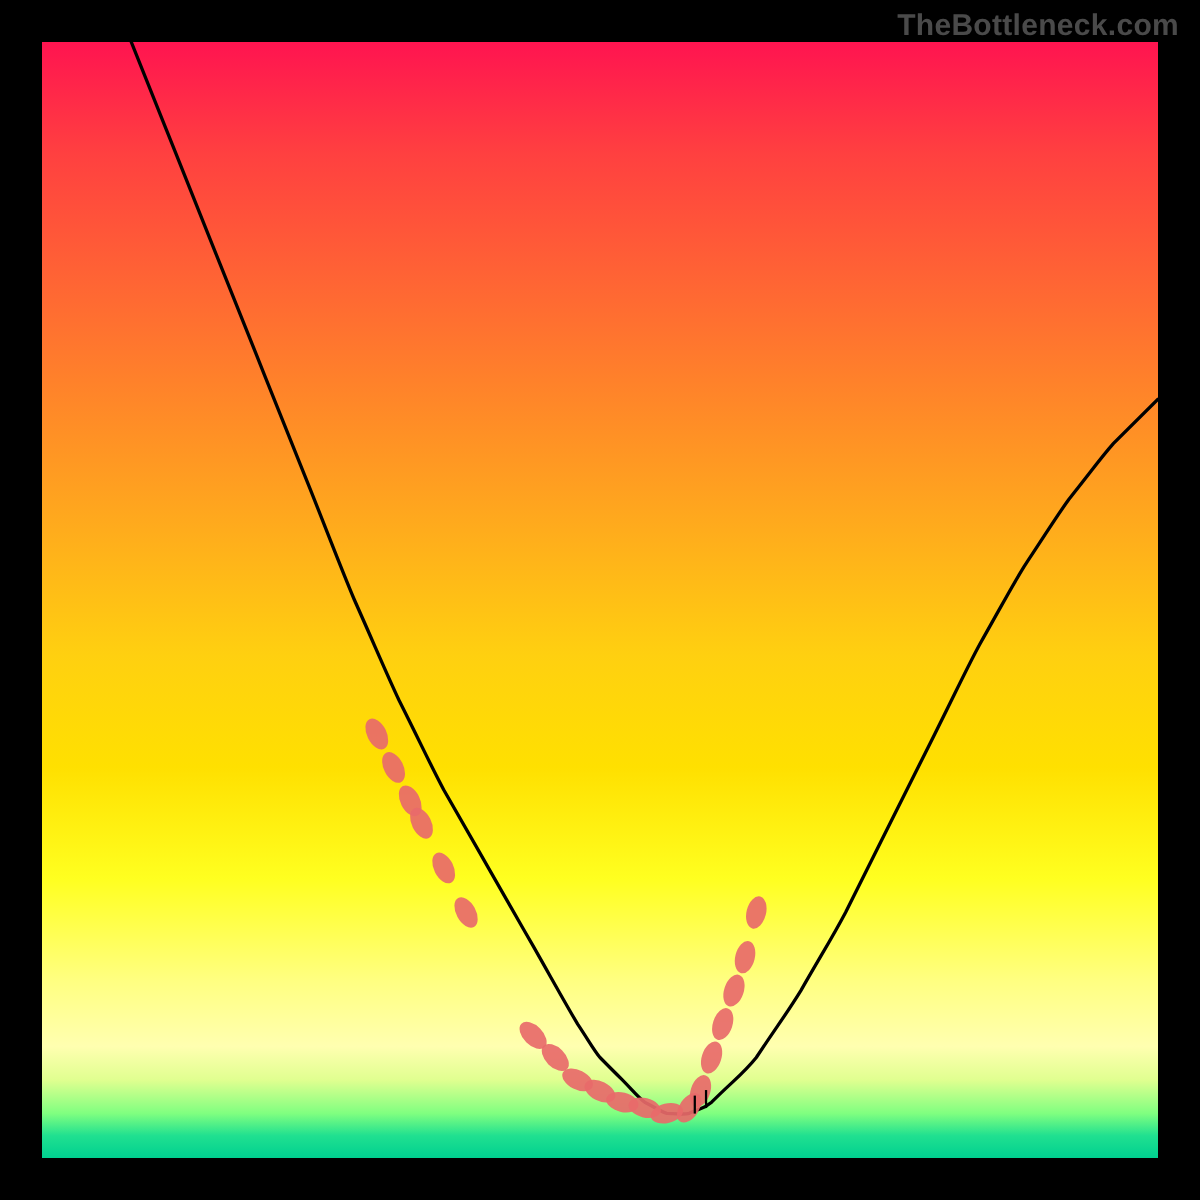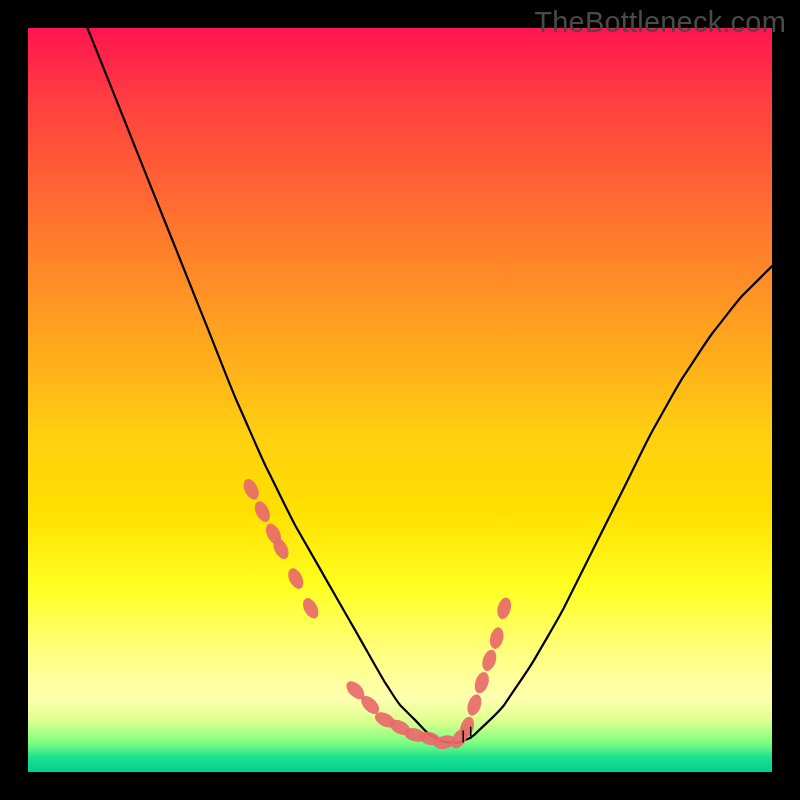--- a/index.html
+++ b/index.html
@@ -30,22 +30,22 @@
       #e0ff90 93%,
       #80ff80 96%,
       #20e090 98%,
       #00d090 100%);
   }
   .watermark {
     position: absolute;
     top: 6px;
     right: 14px;
     color: #4a4a4a;
-    font-size: 29px;
-    font-weight: 400;
+    font-size: 20px;
+    font-weight: 700;
     letter-spacing: 0.2px;
   }
   svg.curve {
     position: absolute;
     left: 0; top: 0;
     width: 744px;
     height: 744px;
   }
 </style>
 </head>

